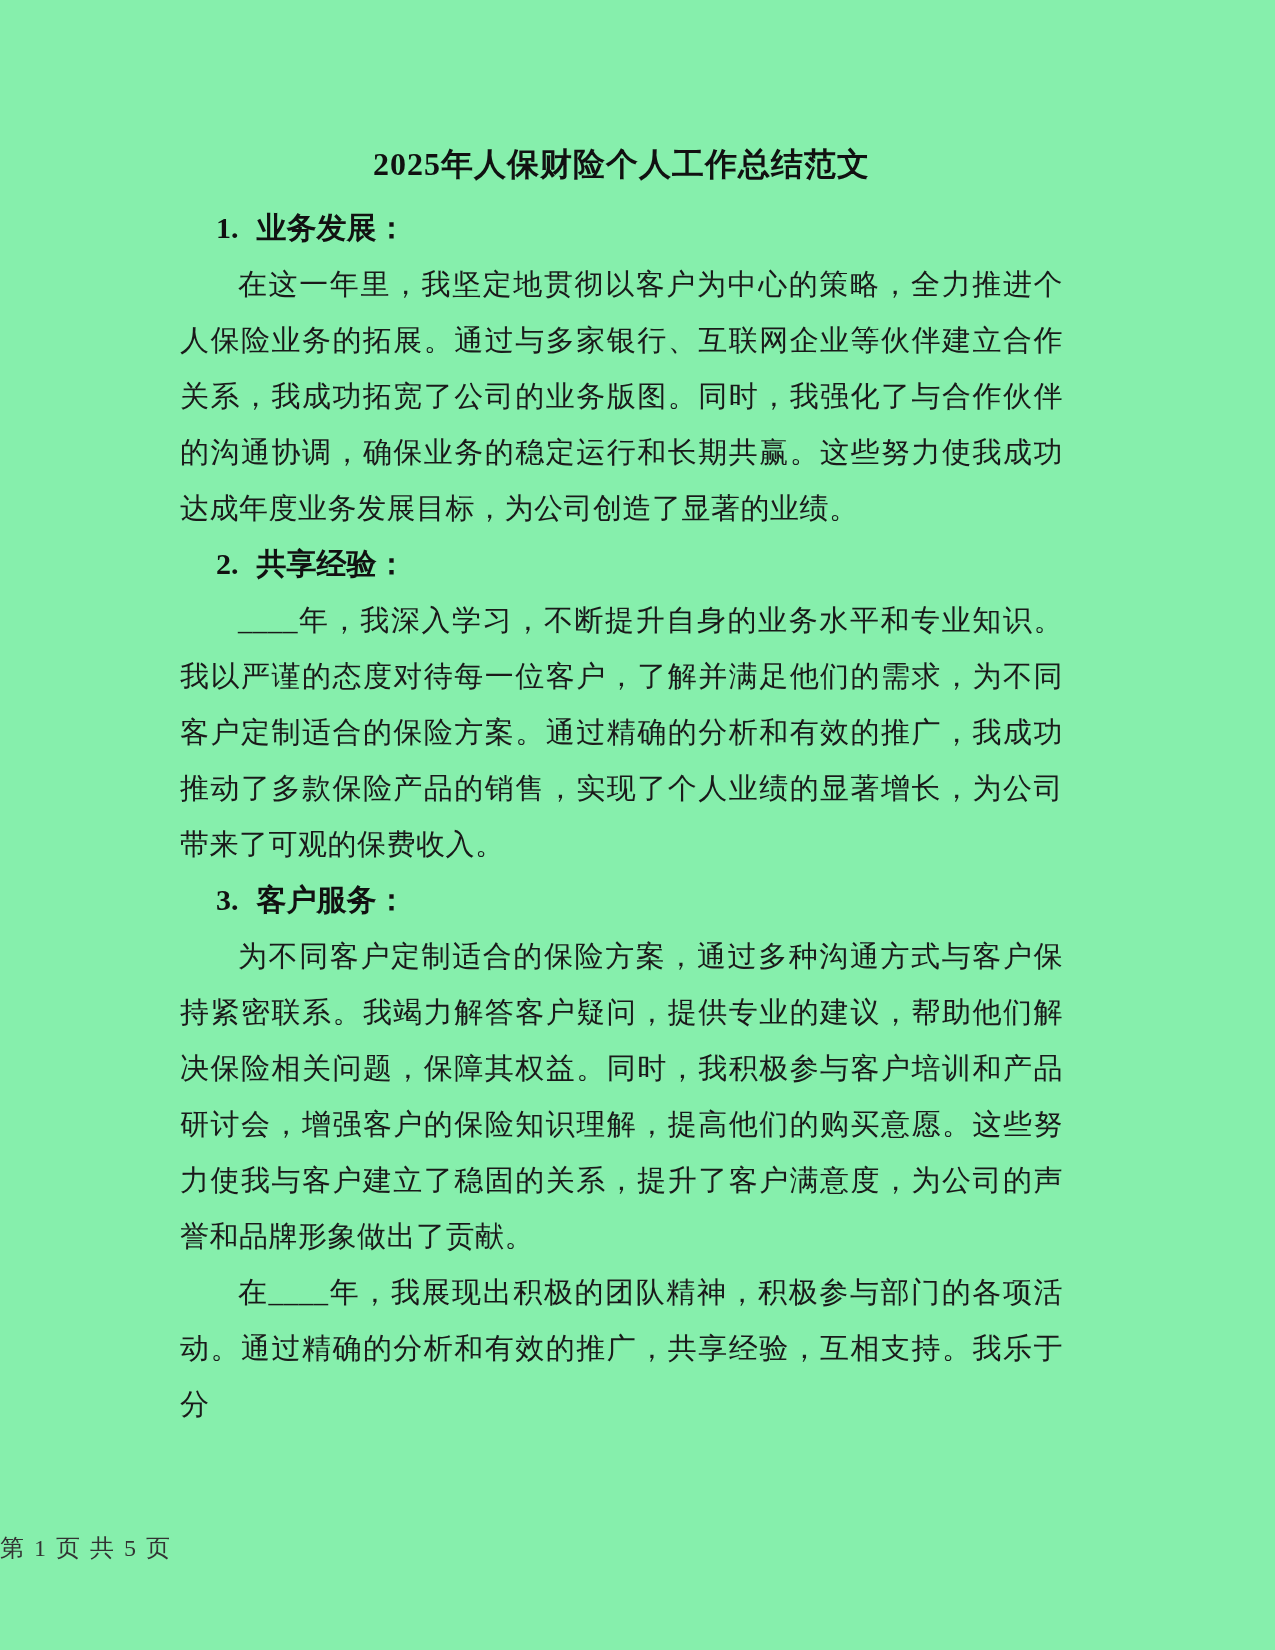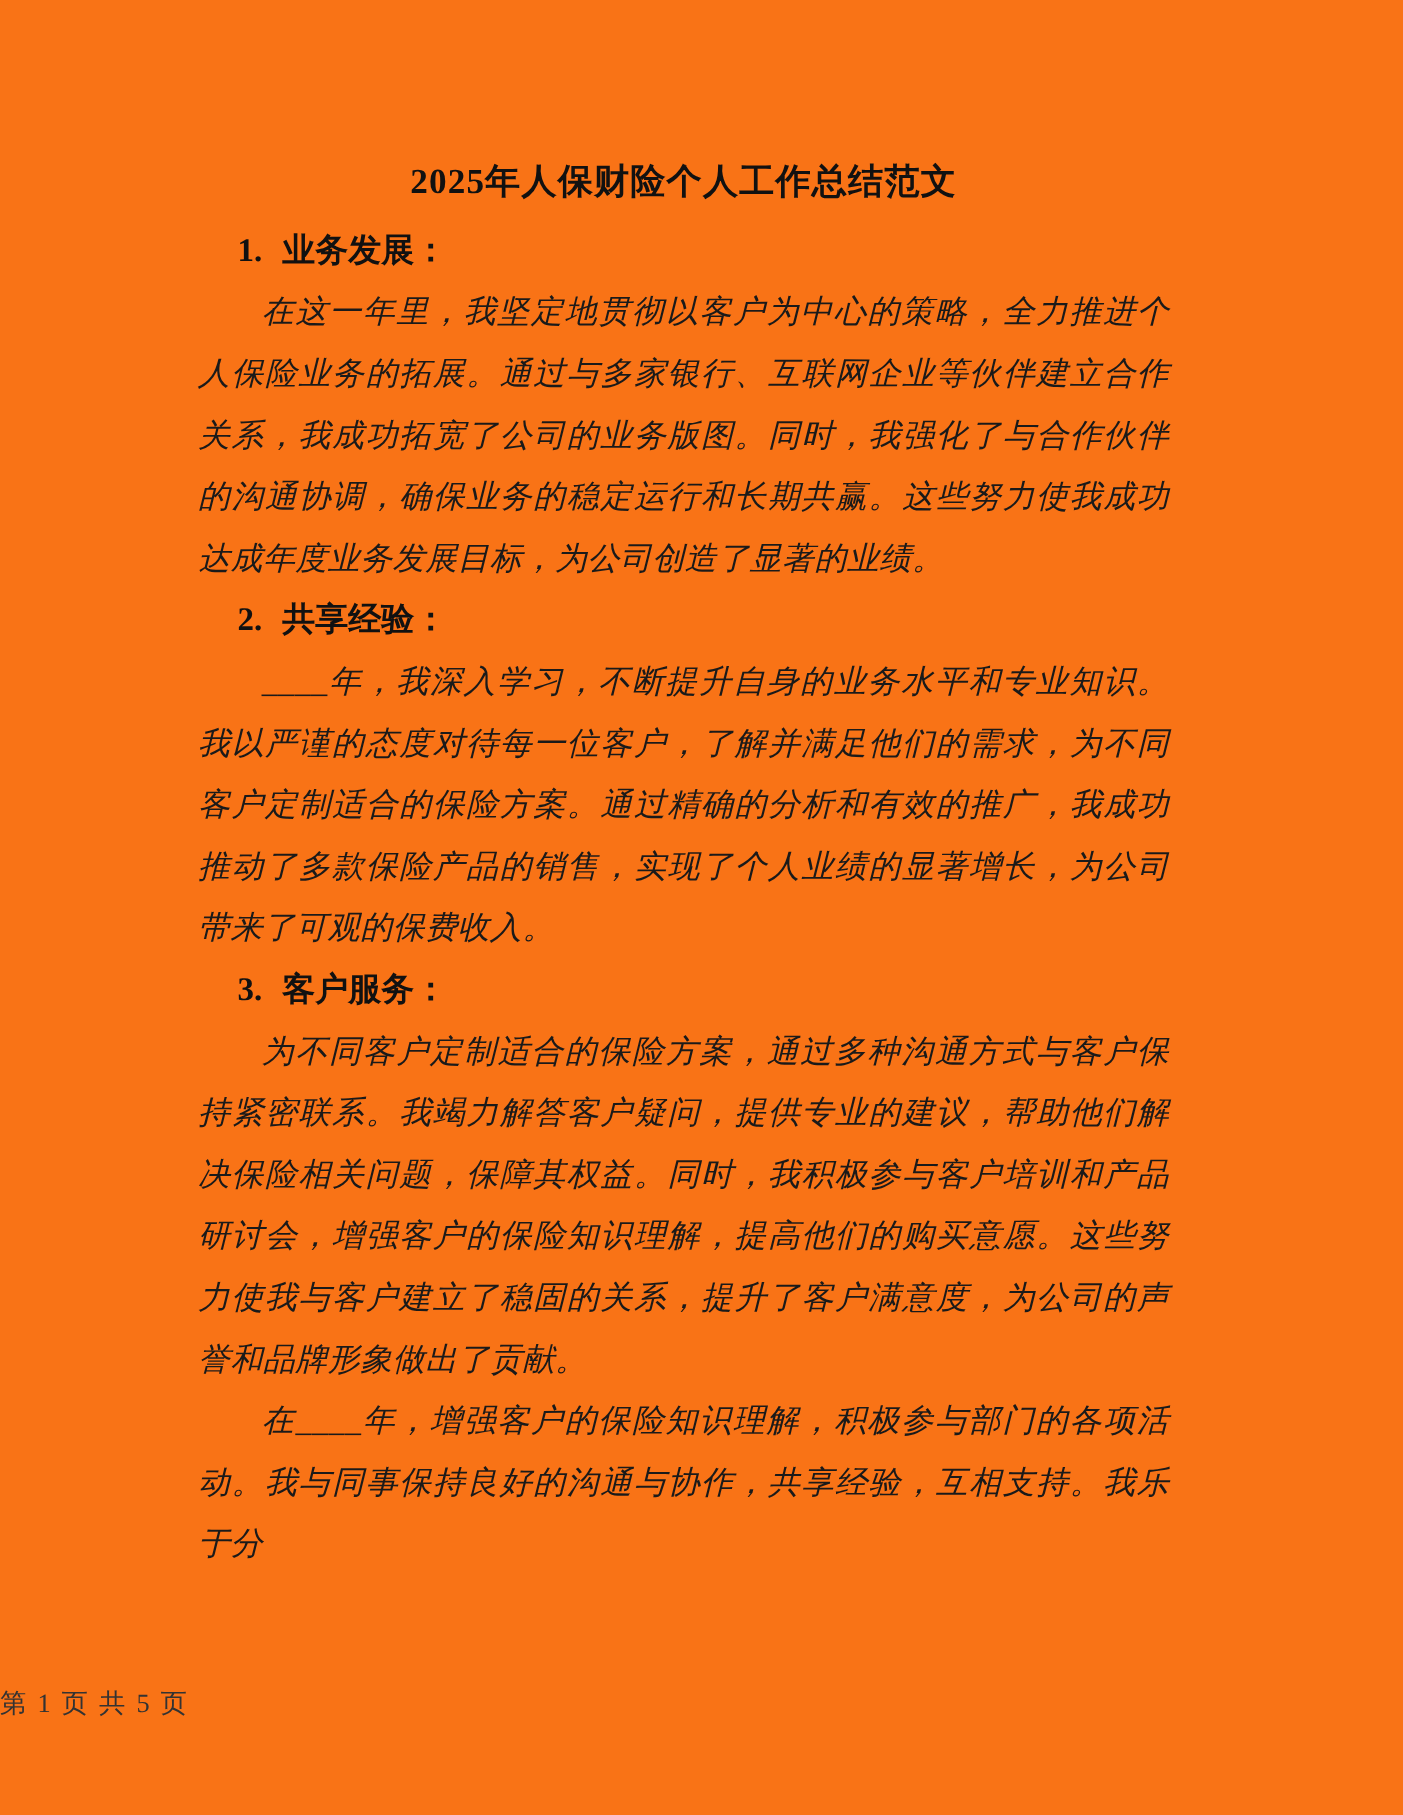--- a/index.html
+++ b/index.html
@@ -4,21 +4,21 @@
 <style>
   html, body {
     margin: 0;
     padding: 0;
     background: #ffffff;
   }
   .page {
     position: relative;
     width: 1275px;
     height: 1650px;
-    background: #f97316;
+    background: #86efac;
     overflow: hidden;
     font-family: "Liberation Serif", "DejaVu Serif", serif;
     color: #1a1a1a;
     box-sizing: border-box;
     padding: 136px 212px 0 180px;
   }
   .doc-title {
     font-size: 32px;
     font-weight: bold;
     text-align: center;
@@ -41,21 +41,20 @@
   .section-body {
     font-size: 29px;
     line-height: 56px;
     margin: 0;
     text-align: justify;
     text-indent: 2em;
     letter-spacing: 0.5px;
     word-break: break-all;
     line-break: anywhere;
     color: #1a1a1a;
-    font-style: italic;
   }
   .page-footer {
     position: absolute;
     left: 0;
     right: 0;
     top: 1532px;
     text-align: left;
     font-size: 24px;
     letter-spacing: 2px;
     color: #333333;
@@ -77,18 +76,18 @@
     <h2 class="section-heading"><span class="num">2.</span><span>共享经验：</span></h2>
     <p class="section-body">____年，我深入学习，不断提升自身的业务水平和专业知识。我以严谨的态度对待每一位客户，了解并满足他们的需求，为不同客户定制适合的保险方案。通过精确的分析和有效的推广，我成功推动了多款保险产品的销售，实现了个人业绩的显著增长，为公司带来了可观的保费收入。</p>
   </div>
 
   <div>
     <h2 class="section-heading"><span class="num">3.</span><span>客户服务：</span></h2>
     <p class="section-body">为不同客户定制适合的保险方案，通过多种沟通方式与客户保持紧密联系。我竭力解答客户疑问，提供专业的建议，帮助他们解决保险相关问题，保障其权益。同时，我积极参与客户培训和产品研讨会，增强客户的保险知识理解，提高他们的购买意愿。这些努力使我与客户建立了稳固的关系，提升了客户满意度，为公司的声誉和品牌形象做出了贡献。</p>
   </div>
 
   <div>
-    <p class="section-body">在____年，增强客户的保险知识理解，积极参与部门的各项活动。我与同事保持良好的沟通与协作，共享经验，互相支持。我乐于分</p>
+    <p class="section-body">在____年，我展现出积极的团队精神，积极参与部门的各项活动。通过精确的分析和有效的推广，共享经验，互相支持。我乐于分</p>
   </div>
 
   <div class="page-footer">第 1 页 共 5 页</div>
 
 </div>
 
 </body></html>

